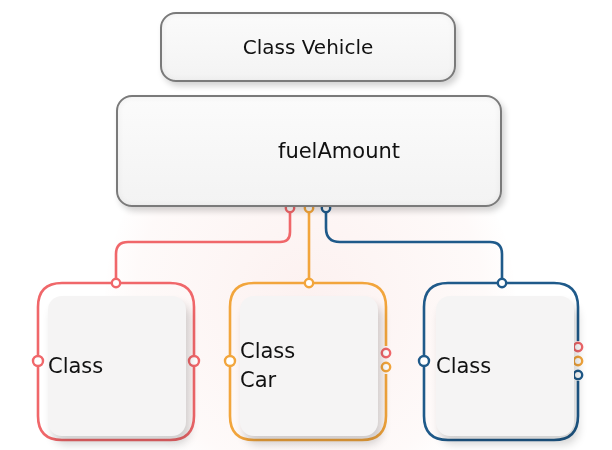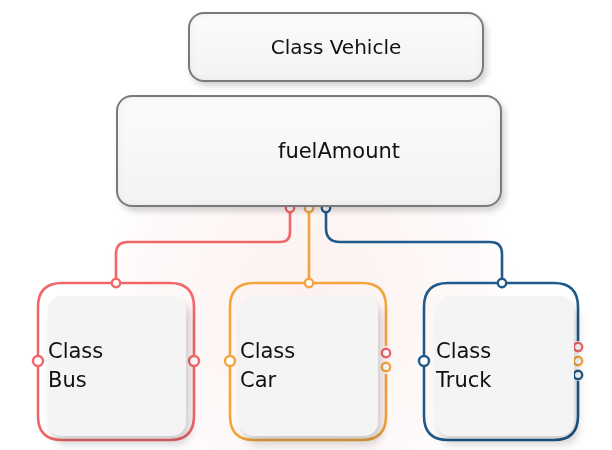--- a/index.html
+++ b/index.html
@@ -2,21 +2,21 @@
 <html><head>
 <meta charset="utf-8">
 <style>
   html, body { margin:0; padding:0; background:#ffffff; }
   body { width:612px; height:450px; position:relative; overflow:hidden; font-family:"DejaVu Sans", sans-serif; }
   .watermark { position:absolute; left:105px; top:95px; width:410px; height:410px; border-radius:50%;
     background: radial-gradient(circle, rgba(250,230,228,0.55) 0%, rgba(252,240,238,0.35) 60%, rgba(255,255,255,0) 72%); }
   .box { position:absolute; box-sizing:border-box; background:linear-gradient(#fbfbfb,#f3f3f3);
     border:2.5px solid #7a7a7a; border-radius:16px; box-shadow: 3px 4px 6px rgba(0,0,0,0.18), inset 0 0 6px rgba(0,0,0,0.06);
     display:flex; align-items:center; justify-content:center; color:#111; }
-  #vehicle-box { left:160px; top:12px; width:296px; height:70px; font-size:20px;margin-left:28px; }
+  #vehicle-box { left:160px; top:12px; width:296px; height:70px; font-size:20px; }
   #members-box { left:116px; top:95px; width:386px; height:112px; }
   .members { display:flex; flex-direction:column; font-size:21px; line-height:29px; margin-left:60px; }
   .card { position:absolute; box-sizing:border-box; background:#f5f4f4; border-radius:14px;
     box-shadow: 4px 8px 10px rgba(0,0,0,0.18); display:flex; flex-direction:column; align-items:flex-start; justify-content:center;
     font-size:21px; line-height:29px; color:#111; text-align:center; }
   #card-bus { left:48px; top:296px; width:138px; height:140px; }
   #card-car { left:240px; top:296px; width:138px; height:140px; }
   #card-truck { left:436px; top:296px; width:138px; height:140px; }
   svg.lines { position:absolute; left:0; top:0; }
 </style>
@@ -61,24 +61,22 @@
 </div>
 
 <div id="members-box" class="box">
   <div class="members">
     <span>fuelAmount</span>
   </div>
 </div>
 
 <div id="card-bus" class="card">
   <span>Class</span>
-  <span>Bus</span>
 </div>
 
 <div id="card-car" class="card">
   <span>Class</span>
   <span>Car</span>
 </div>
 
 <div id="card-truck" class="card">
   <span>Class</span>
-  <span>Truck</span>
 </div>
 
 </body></html>

